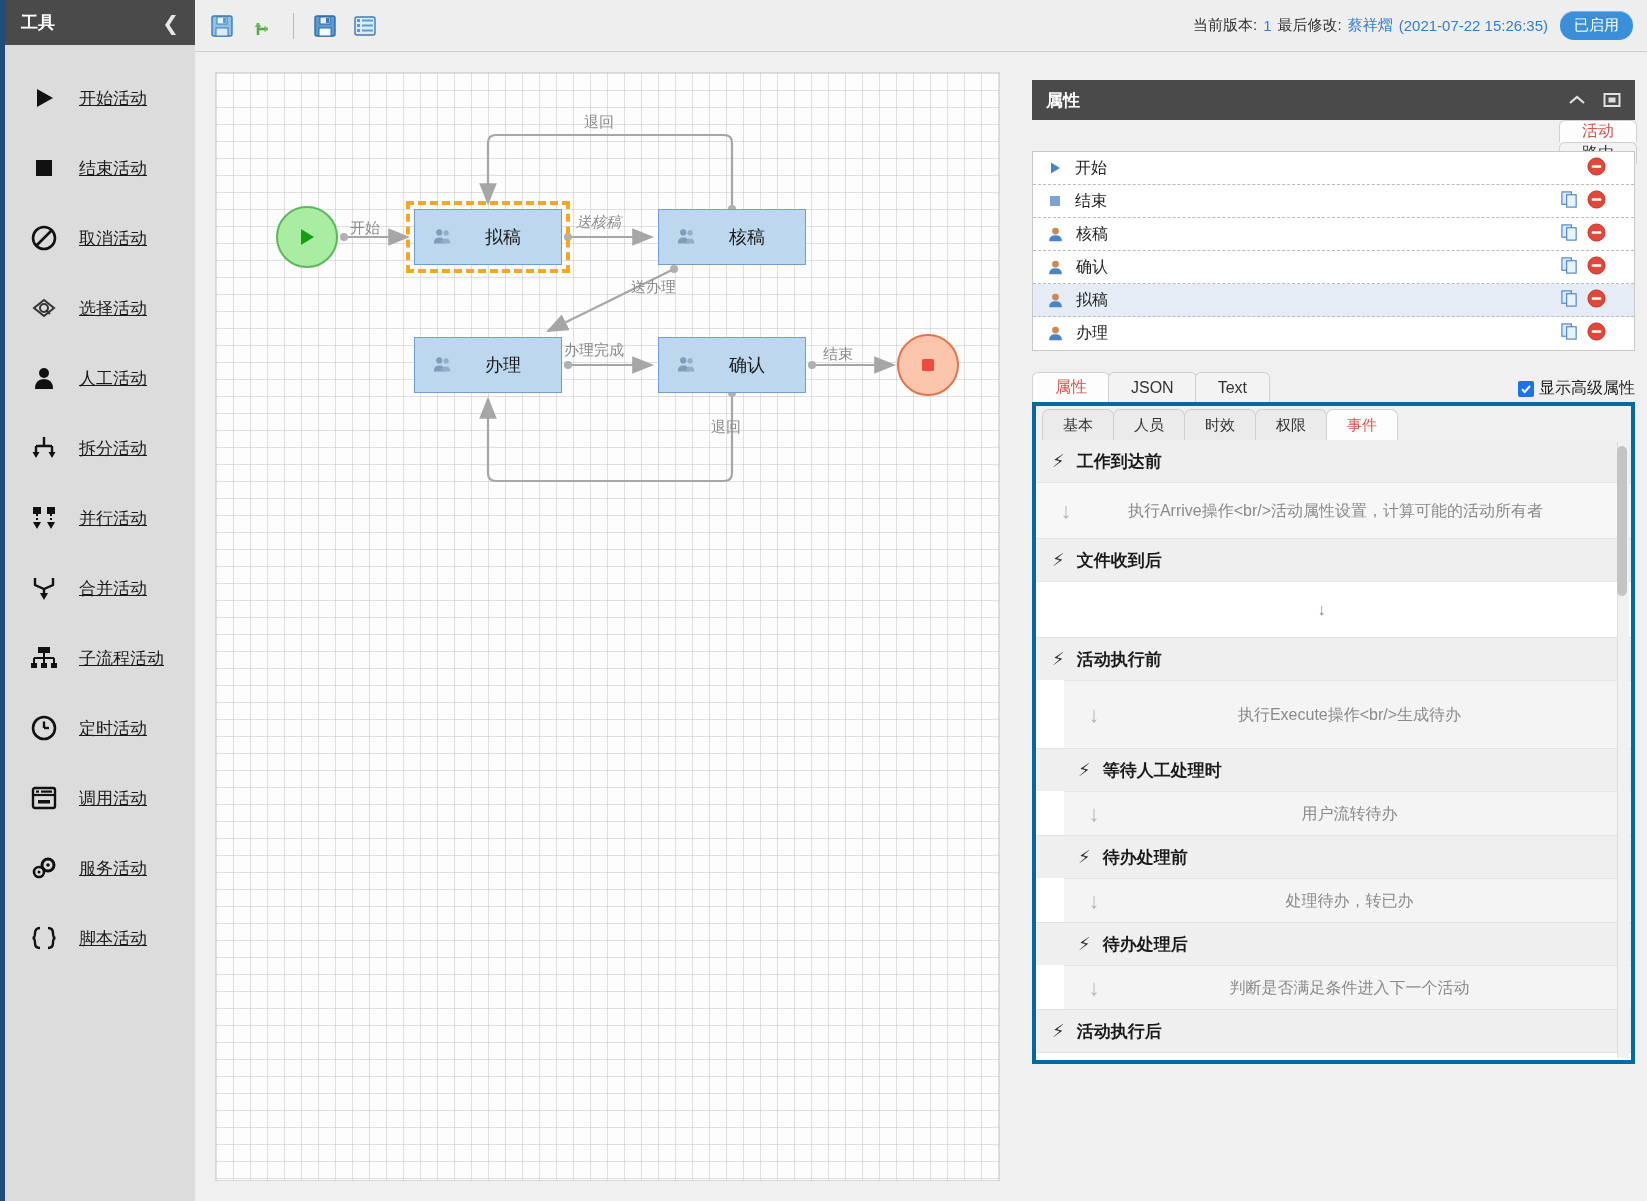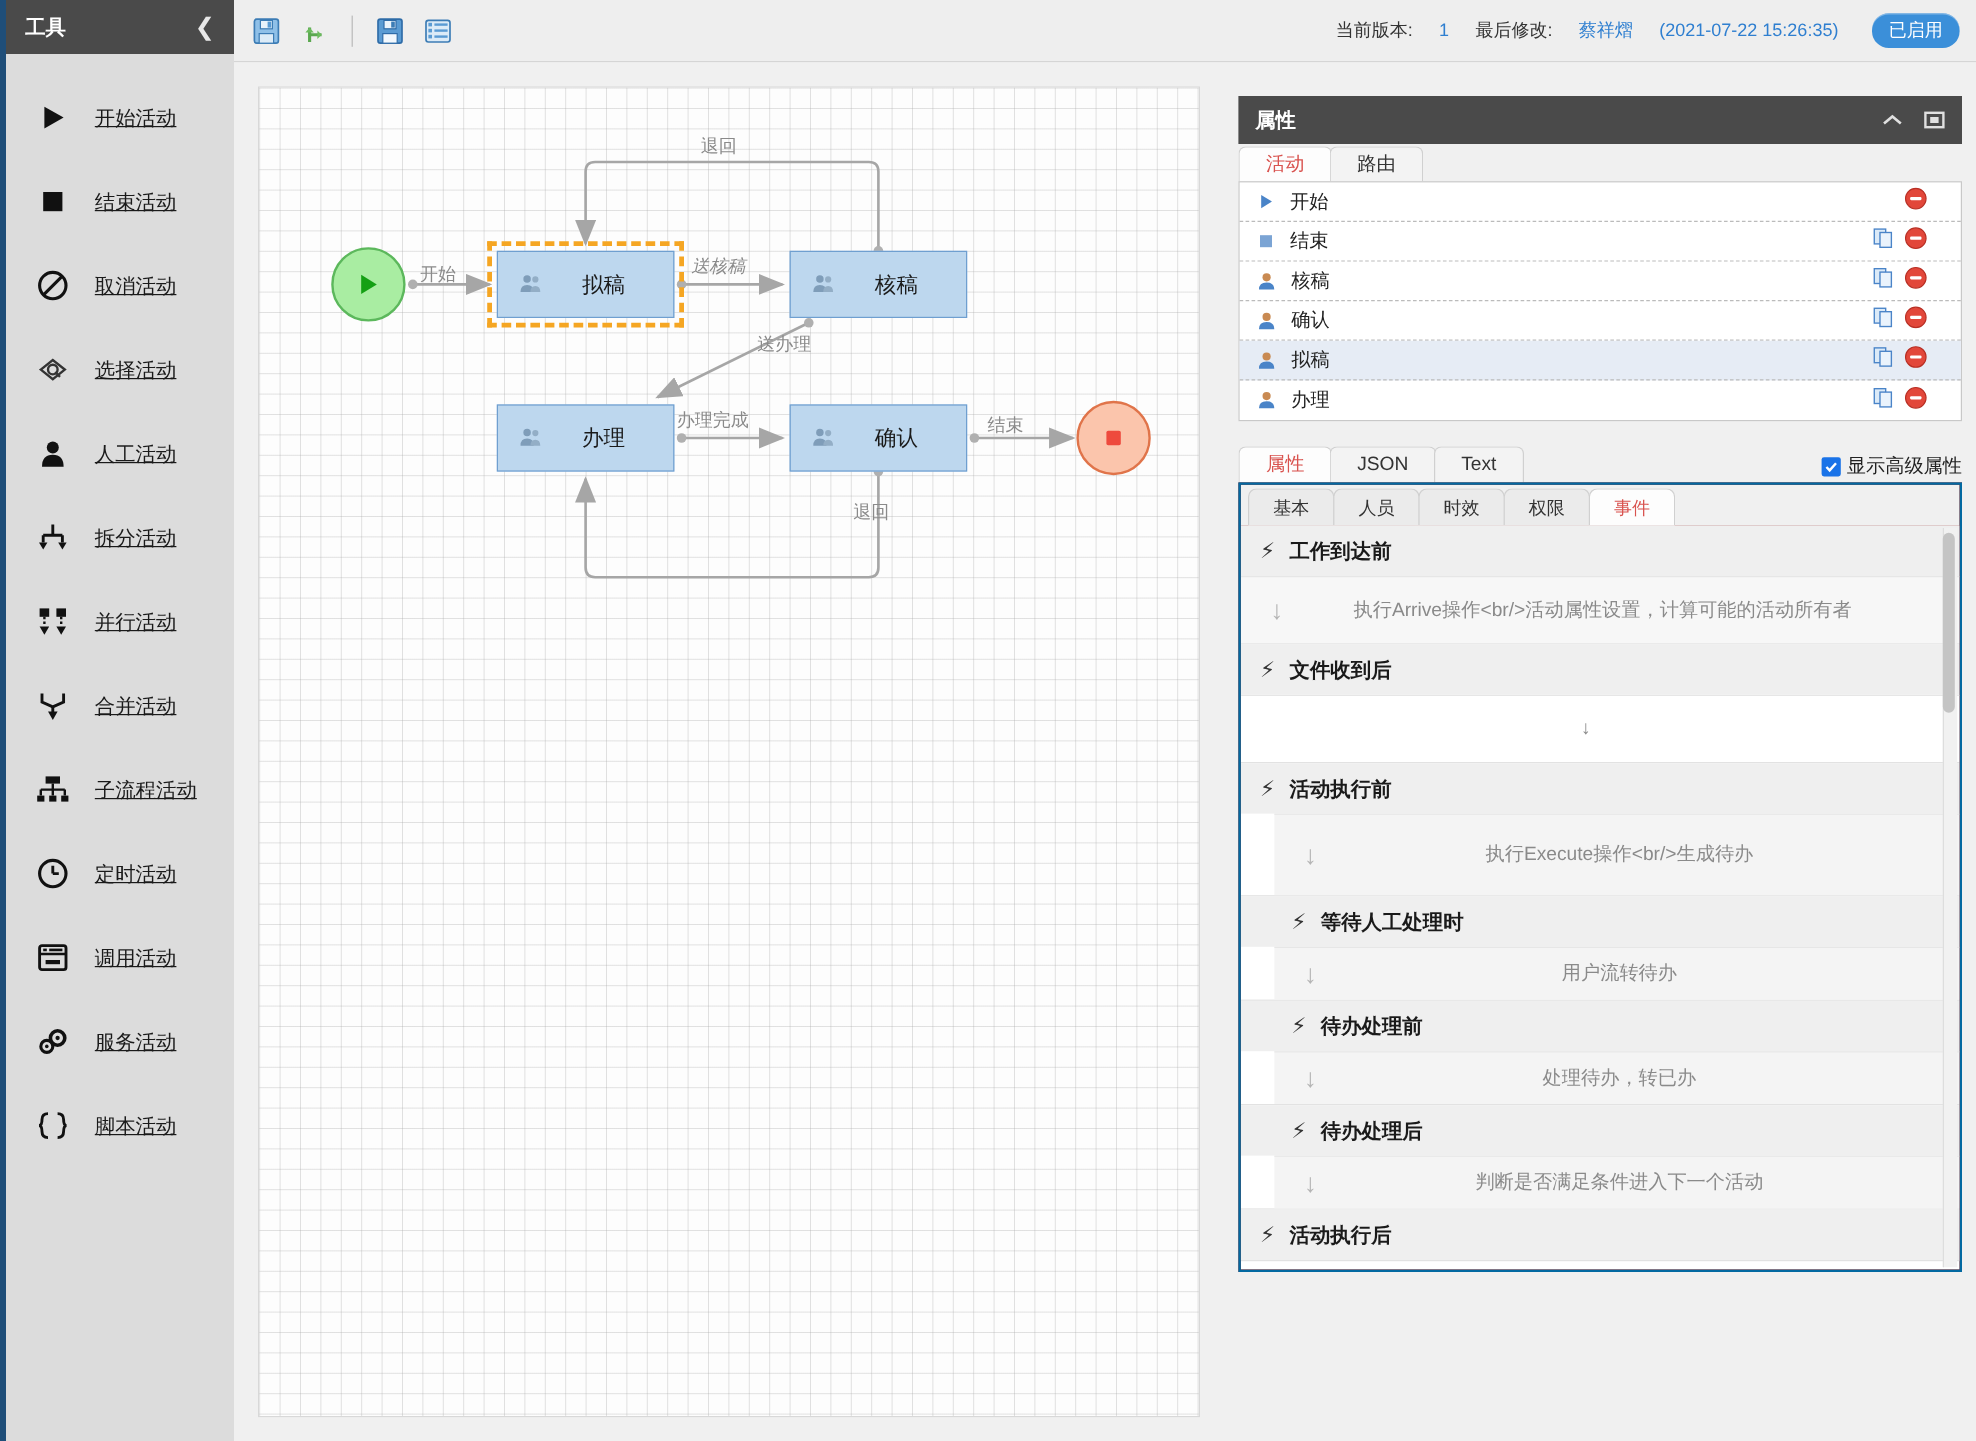--- a/index.html
+++ b/index.html
@@ -18,21 +18,21 @@
   
   .toolbar {
     position:absolute; left:195px; top:0; width:1452px; height:52px;
     background:#eeeeee; border-bottom:1px solid #cfcfcf;
     display:flex; align-items:center;
   }
   .tb-icons { display:flex; align-items:center; gap:10px; padding-left:12px; }
   .tb-btn { width:30px; height:30px; display:flex; align-items:center; justify-content:center; cursor:pointer; }
   .tb-sep { width:1px; height:26px; background:#b9b9b9; margin:0 6px; }
   .tb-right {
-    margin-left:auto; display:flex; align-items:center; gap:28px;
+    margin-left:auto; display:flex; align-items:center; gap:12px;
     padding-right:14px; font-size:15px; color:#333;
   }
   .blue { color:#2f7fd0; }
   .badge-enabled {
     background:#3b8fd9; color:#fff; border-radius:14px;
     padding:5px 14px; font-size:15px; cursor:pointer;
     box-shadow: inset 0 1px 0 rgba(255,255,255,.35);
   }
 
   
@@ -87,21 +87,21 @@
   .rightpanel { position:absolute; left:1020px; top:52px; width:627px; height:1149px; background:#f0f0f0; }
 
   .prop-header {
     position:absolute; left:12px; top:28px; width:603px; height:40px;
     background:#4a4a4a; color:#fff; display:flex; align-items:center;
     padding:0 14px; font-weight:bold; font-size:17px;
   }
   .prop-header .hdr-ctrls { margin-left:auto; display:flex; gap:16px; align-items:center; }
   .hc { cursor:pointer; color:#e0e0e0; display:flex; align-items:center; }
 
-  .tabstrip { position:absolute; left:12px; width:603px; height:32px; display:flex; align-items:flex-end; }
+  .tabstrip { position:absolute; left:12px; width:603px; height:32px; display:flex; align-items:flex-end;flex-direction:column; }
   .tab {
     height:30px; padding:0 22px; display:flex; align-items:center;
     font-size:16px; color:#333; cursor:pointer;
     background:#f3f3f3; border:1px solid #d0d0d0; border-bottom:none;
     border-radius:6px 6px 0 0; margin-right:-2px;
   }
   .tab.active { background:#fdfdfd; color:#d9534f; }
 
   .act-list {
     position:absolute; left:12px; width:603px; background:#fff;
@@ -119,21 +119,21 @@
   .lower-tabs { position:absolute; left:12px; width:603px; height:32px; display:flex; align-items:flex-end; }
   .adv-check {
     margin-left:auto; display:flex; align-items:center; gap:5px;
     font-size:16px; color:#222; cursor:pointer; padding-bottom:3px;
   }
   .cbox { width:16px; height:16px; background:#1a73e8; border-radius:2px;
           display:flex; align-items:center; justify-content:center; }
 
   .evt-outer {
     position:absolute; left:12px; width:603px;
-    border:2px solid #0369a1; background:#7f1d1d; overflow:hidden;
+    border:4px solid #0369a1; background:#fde047; overflow:hidden;
   }
   .sub-tabs { display:flex; align-items:flex-end; height:34px; padding-left:6px; background:#f0f0f0; }
   .stab {
     height:31px; padding:0 20px; display:flex; align-items:center;
     font-size:15px; color:#333; cursor:pointer;
     background:#ebebeb; border:1px solid #d0d0d0; border-bottom:none;
     border-radius:7px 7px 0 0; margin-right:-1px;
   }
   .stab.active { background:#fdfdfd; color:#d9534f; }
 

